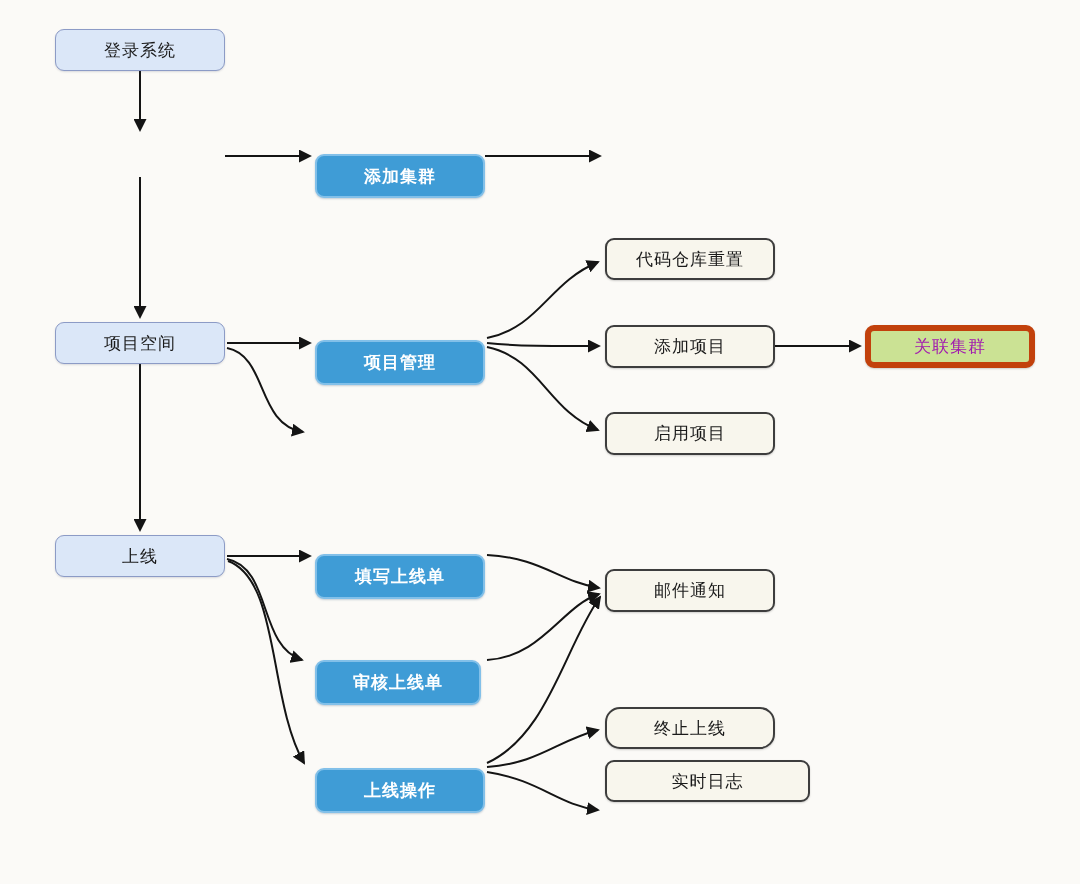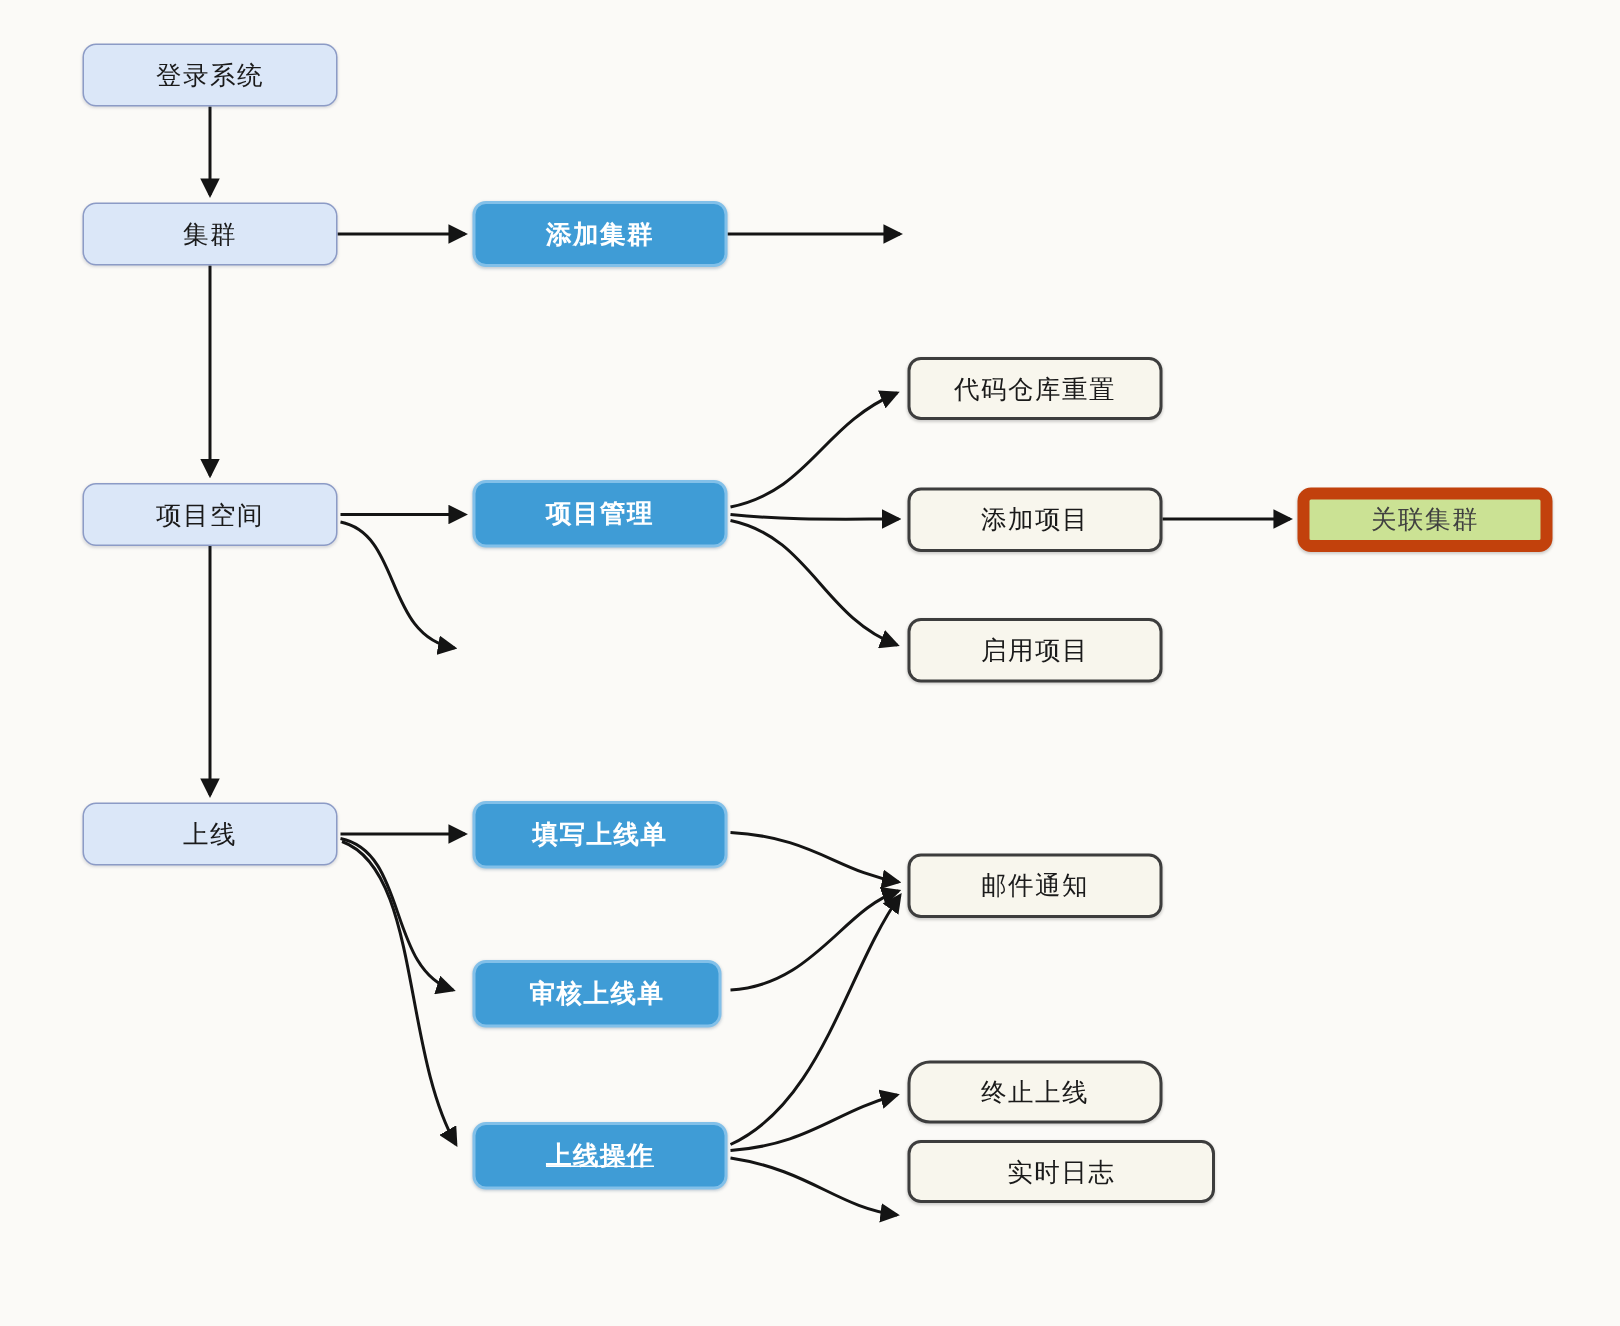--- a/index.html
+++ b/index.html
@@ -40,31 +40,32 @@
     border: 1.5px solid #8c9bc6;
     color: #1a1a1a;
     box-shadow: 0 1px 2px rgba(60,70,100,0.18);
   }
   .node--blue {
     background: var(--node-blue, #3f9cd6);
     border: 2px solid #82c0e9;
     color: #ffffff;
     font-weight: bold;
     box-shadow: 0 1px 2px rgba(40,80,120,0.25);
+    margin-top: 20px;
   }
   .node--cream {
     background: var(--node-cream, #f8f6ed);
     border: 2px solid #3d3d3d;
     color: #1a1a1a;
     box-shadow: 0 1px 2px rgba(0,0,0,0.18);
   }
   .node--green {
     background: var(--node-green, #cbe294);
-    border: 8px solid #c2410c;
-    color: #404040;
+    border: 6px solid #c2410c;
+    color: #a21caf;
     box-shadow: 0 1px 2px rgba(0,0,0,0.18);
   }
 </style>
 </head>
 <body>
 
 <div class="canvas">
 
   <svg class="edges" viewBox="0 0 1080 884">
     <defs>
@@ -89,23 +90,20 @@
     <path class="edge" d="M 487 555 C 542 558, 558 581, 599 588" marker-end="url(#arrow)"></path>
     <path class="edge" d="M 487 660 C 542 657, 562 606, 599 594" marker-end="url(#arrow)"></path>
     <path class="edge" d="M 487 763 C 548 735, 564 648, 600 597" marker-end="url(#arrow)"></path>
     <path class="edge" d="M 487 767 C 540 763, 556 741, 598 730" marker-end="url(#arrow)"></path>
     <path class="edge" d="M 487 772 C 540 780, 558 805, 598 810" marker-end="url(#arrow)"></path>
   </svg>
 
   <div class="node node--lightblue" style="left:55px;  top:29px;  width:170px; height:42px;">
       <span>登录系统</span>
     </div>
-  <div class="node node--lightblue" style="left:55px;  top:135px; width:170px; height:42px;">
-      <span>集群</span>
-    </div>
   <div class="node node--blue" style="left:315px; top:134px; width:170px; height:44px;">
       <span>添加集群</span>
     </div>
   <div class="node node--cream" style="left:605px; top:238px; width:170px; height:42px;">
       <span>代码仓库重置</span>
     </div>
   <div class="node node--lightblue" style="left:55px;  top:322px; width:170px; height:42px;">
       <span>项目空间</span>
     </div>
   <div class="node node--blue" style="left:315px; top:320px; width:170px; height:45px;">
@@ -125,21 +123,21 @@
     </div>
   <div class="node node--blue" style="left:315px; top:534px; width:170px; height:45px;">
       <span>填写上线单</span>
     </div>
   <div class="node node--blue" style="left:315px; top:640px; width:166px; height:45px;">
       <span>审核上线单</span>
     </div>
   <div class="node node--cream" style="left:605px; top:569px; width:170px; height:43px;">
       <span>邮件通知</span>
     </div>
-  <div class="node node--blue" style="left:315px; top:748px; width:170px; height:45px;text-decoration:underline;">
+  <div class="node node--blue" style="left:315px; top:748px; width:170px; height:45px;">
       <span>上线操作</span>
     </div>
   <div class="node node--cream" style="left:605px; top:707px; width:170px; height:42px;border-radius:15px;">
       <span>终止上线</span>
     </div>
   <div class="node node--cream" style="left:605px; top:760px; width:205px; height:42px;">
       <span>实时日志</span>
     </div>
 
 </div>

